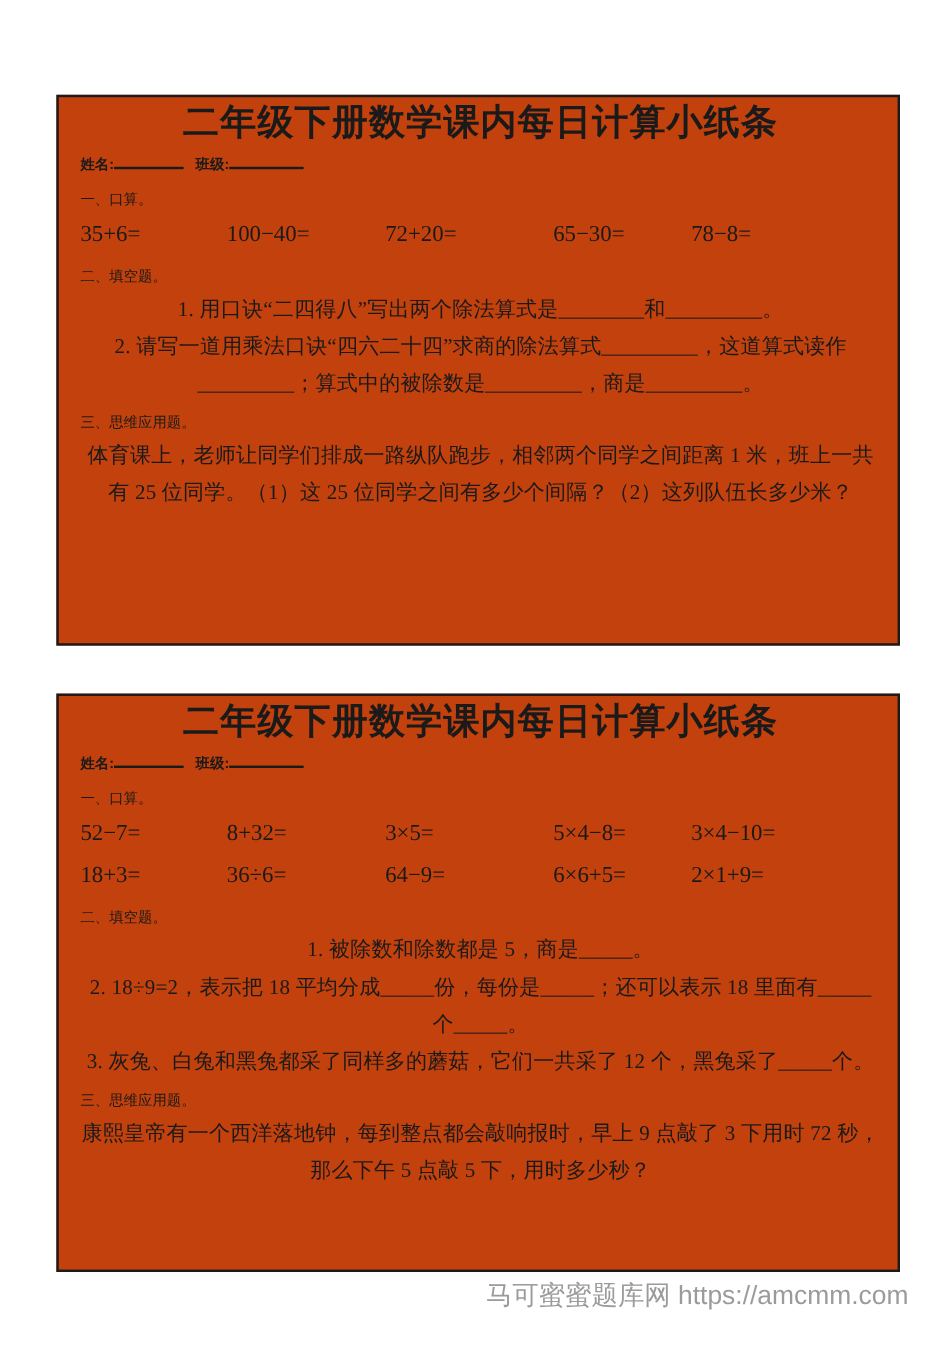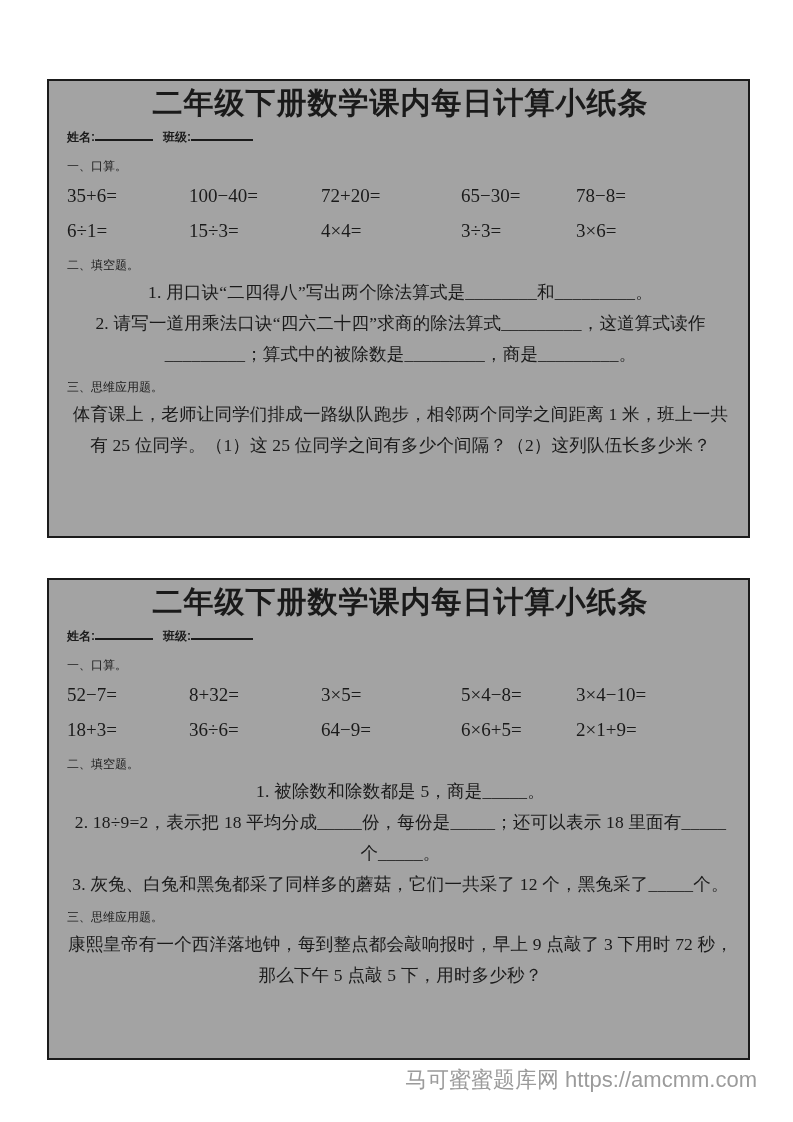--- a/index.html
+++ b/index.html
@@ -9,21 +9,21 @@
     background:#ffffff;
     color:#1a1a1a;
     font-family:"Liberation Serif","DejaVu Serif",serif;
     overflow:hidden;
   }
   .sheet {
     position:absolute;
     left:47px;
     width:703px;
     border:2px solid #1b1b1b;
-    background:#a3a3a3;
+    background:#c2410c;
     padding:3px 14px 0 18px;
     overflow:hidden;
   }
   #sheet-1 { top:79px;  height:459px; }
   #sheet-2 { top:578px; height:482px; }
 
   .sheet-title {
     text-align:center;
     font-family:"Liberation Sans","DejaVu Sans",sans-serif;
     font-weight:bold;
@@ -96,27 +96,20 @@
 
   <div class="sec-header">一、口算。</div>
 
   <div class="oral-row">
     <span class="oral-cell">35+6=</span>
     <span class="oral-cell">100−40=</span>
     <span class="oral-cell">72+20=</span>
     <span class="oral-cell">65−30=</span>
     <span class="oral-cell">78−8=</span>
   </div>
-  <div class="oral-row">
-    <span class="oral-cell">6÷1=</span>
-    <span class="oral-cell">15÷3=</span>
-    <span class="oral-cell">4×4=</span>
-    <span class="oral-cell">3÷3=</span>
-    <span class="oral-cell">3×6=</span>
-  </div>
 
   <div class="sec-header">二、填空题。</div>
   <div class="fill-item">1. 用口诀“二四得八”写出两个除法算式是________和_________。</div>
   <div class="fill-item">2. 请写一道用乘法口诀“四六二十四”求商的除法算式_________，这道算式读作_________；算式中的被除数是_________，商是_________。</div>
 
   <div class="sec-header">三、思维应用题。</div>
   <div class="think-text">体育课上，老师让同学们排成一路纵队跑步，相邻两个同学之间距离 1 米，班上一共有 25 位同学。（1）这 25 位同学之间有多少个间隔？（2）这列队伍长多少米？</div>
 </div>
 
 <div class="sheet" id="sheet-2">

